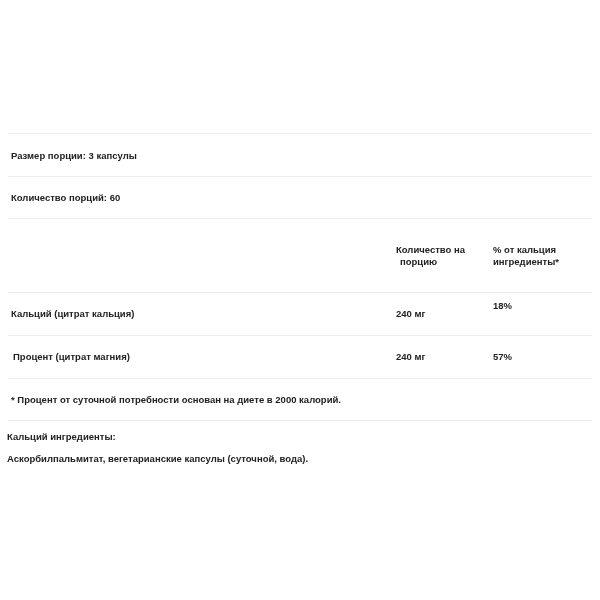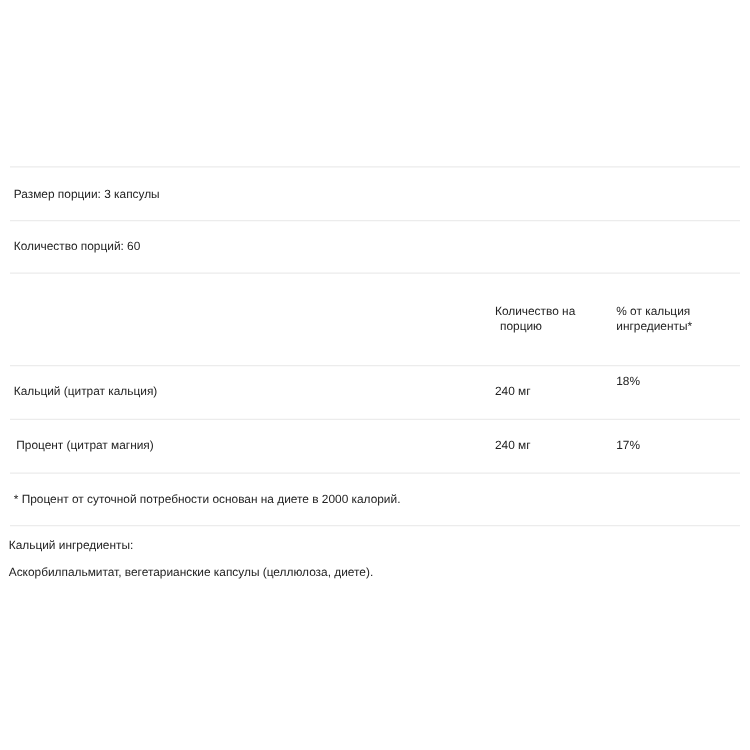--- a/index.html
+++ b/index.html
@@ -1,19 +1,19 @@
 <!DOCTYPE html>
 <html><head>
 <meta charset="utf-8">
 <style>
   html, body { margin: 0; padding: 0; background: #ffffff; }
   body { width: 600px; height: 600px; position: relative; overflow: hidden;
          font-family: "Liberation Sans", "DejaVu Sans", sans-serif; color: #1f1f1f; }
   .line { position: absolute; left: 8px; width: 584px; height: 1px; background: #ececec; }
-  .txt { position: absolute; font-size: 9.5px; font-weight: normal; color: #222; white-space: nowrap; line-height: 12px; }
+  .txt { position: absolute; font-size: 9.5px; font-weight: bold; color: #222; white-space: nowrap; line-height: 12px; }
 </style>
 </head>
 <body>
 
 <div>
   <div class="line" style="top:133px"></div>
   <div class="txt" style="left:11px;top:150px">Размер порции: 3 капсулы</div>
   <div class="line" style="top:176px"></div>
   <div class="txt" style="left:11px;top:192px">Количество порций: 60</div>
   <div class="line" style="top:218px"></div>
@@ -24,21 +24,21 @@
   <div class="txt" style="left:493px;top:256px">ингредиенты*</div>
   <div class="line" style="top:292px"></div>
 
   <div class="txt" style="left:11px;top:308px">Кальций (цитрат кальция)</div>
   <div class="txt" style="left:396px;top:308px">240 мг</div>
   <div class="txt" style="left:493px;top:300px">18%</div>
   <div class="line" style="top:335px"></div>
 
   <div class="txt" style="left:13px;top:351px">Процент (цитрат магния)</div>
   <div class="txt" style="left:396px;top:351px">240 мг</div>
-  <div class="txt" style="left:493px;top:351px">17%</div>
+  <div class="txt" style="left:493px;top:351px">57%</div>
   <div class="line" style="top:378px"></div>
 
   <div class="txt" style="left:11px;top:394px">* Процент от суточной потребности основан на диете в 2000 калорий.</div>
   <div class="line" style="top:420px"></div>
 
   <div class="txt" style="left:7px;top:431px">Кальций ингредиенты:</div>
-  <div class="txt" style="left:7px;top:453px">Аскорбилпальмитат, вегетарианские капсулы (целлюлоза, диете).</div>
+  <div class="txt" style="left:7px;top:453px">Аскорбилпальмитат, вегетарианские капсулы (суточной, вода).</div>
 </div>
 
 </body></html>

